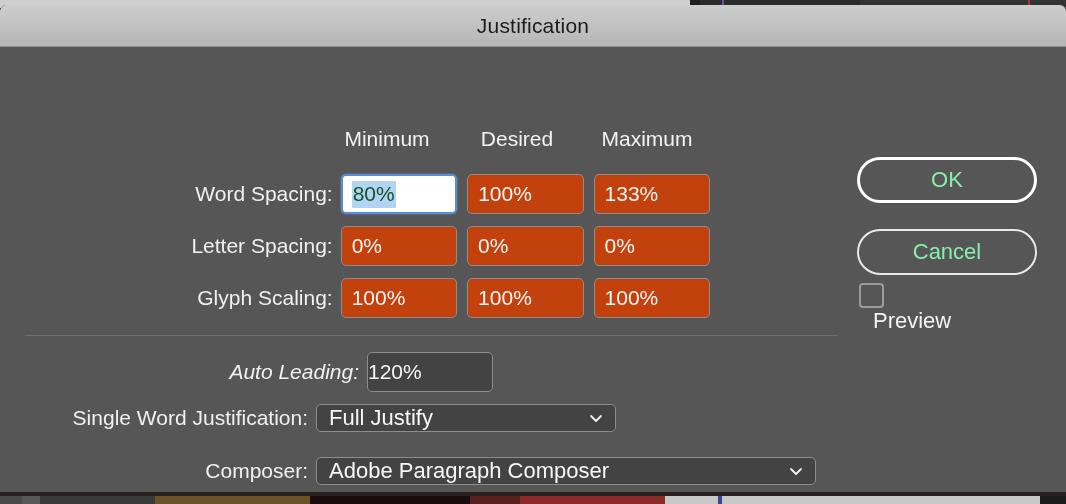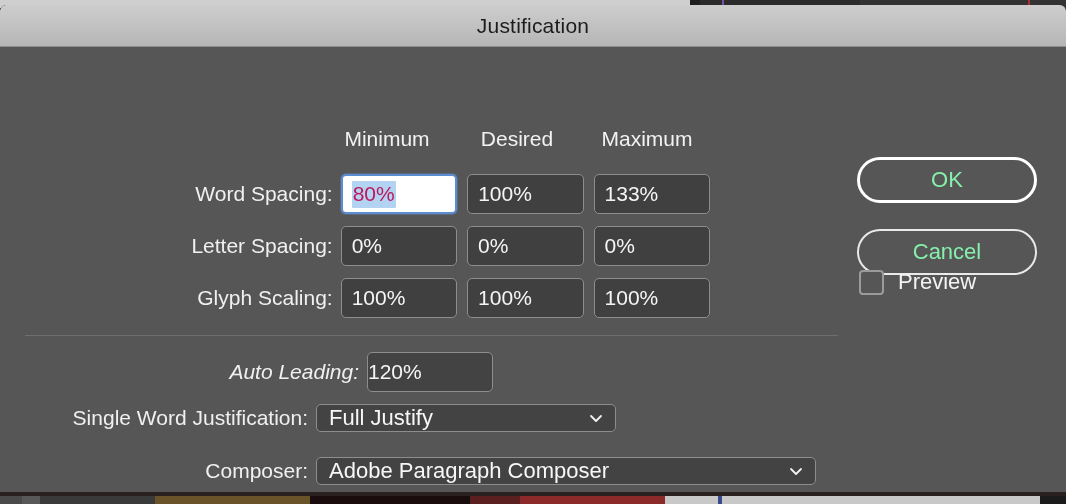--- a/index.html
+++ b/index.html
@@ -128,39 +128,39 @@
     padding-right: 8px;
     color: #f0f0f0;
     font-size: 21px;
     white-space: nowrap;
   }
 
   .field {
     width: 120px;
     height: 40px;
     margin-right: 10px;
-    background: #404040;
+    background: #c2410c;
     border: 1px solid #8d8d8d;
     border-radius: 5px;
     color: #f5f5f5;
     font-size: 21px;
     display: flex;
     align-items: center;
     padding-left: 10px;
   }
   .field.focused {
     background: #ffffff;
     border: 2px solid #5b8dd0;
     box-shadow: 0 0 0 1px rgba(91,141,208,0.35);
     color: #1a1a1a;
     padding-left: 9px;
   }
   .field.focused .sel {
     background: #b3d3f2;
-    color: #be185d;
+    color: #14532d;
     padding: 1px 1px 2px 1px;
     border-radius: 1px;
     text-align: center;
   }
 
   
   .divider {
     position: absolute;
     left: 25px;
     top: 288px;
@@ -241,23 +241,23 @@
     left: 857px; top: 79px;
     border: 3px solid #ffffff;
   }
   .btn-cancel {
     left: 857px; top: 151px;
     border: 2px solid #e9e9e9;
   }
 
   .preview-wrap {
     position: absolute;
-    left: 859px; top: 222px;
-    display: flex;
-    align-items: center;
+    left: 859px; top: 236px;
+    display: flex;
+    flex-direction: column;
   }
   .checkbox {
     width: 25px; height: 25px;
     border: 2px solid #9b9b9b;
     border-radius: 4px;
     background: #565656;
   }
   .preview-label {
     margin-left: 14px;
     color: #f3f3f3;

